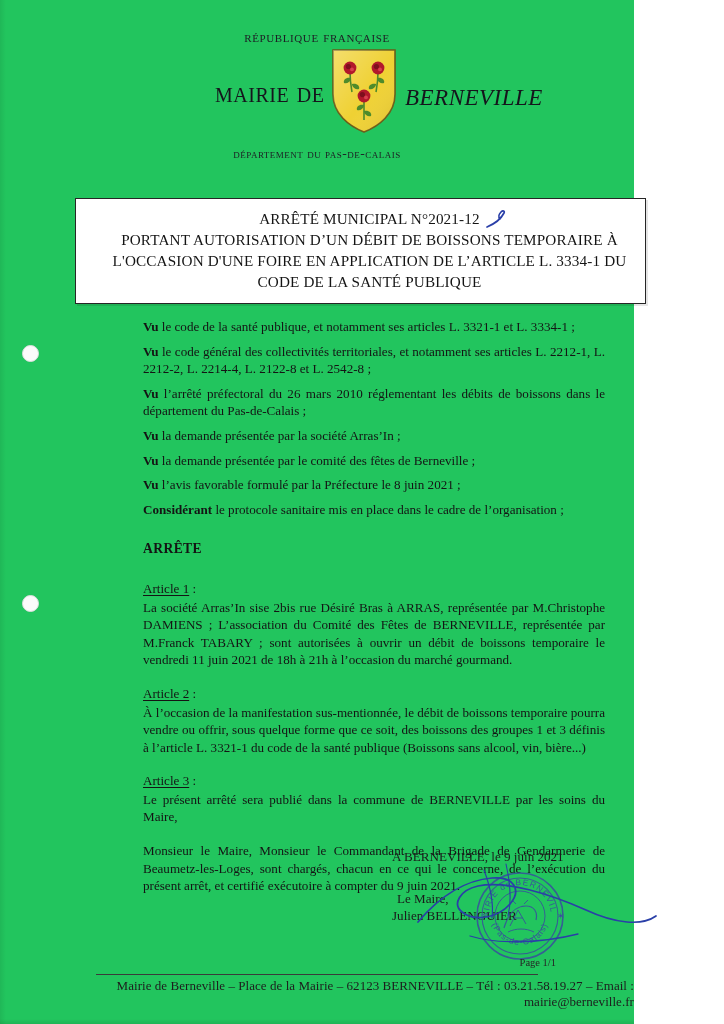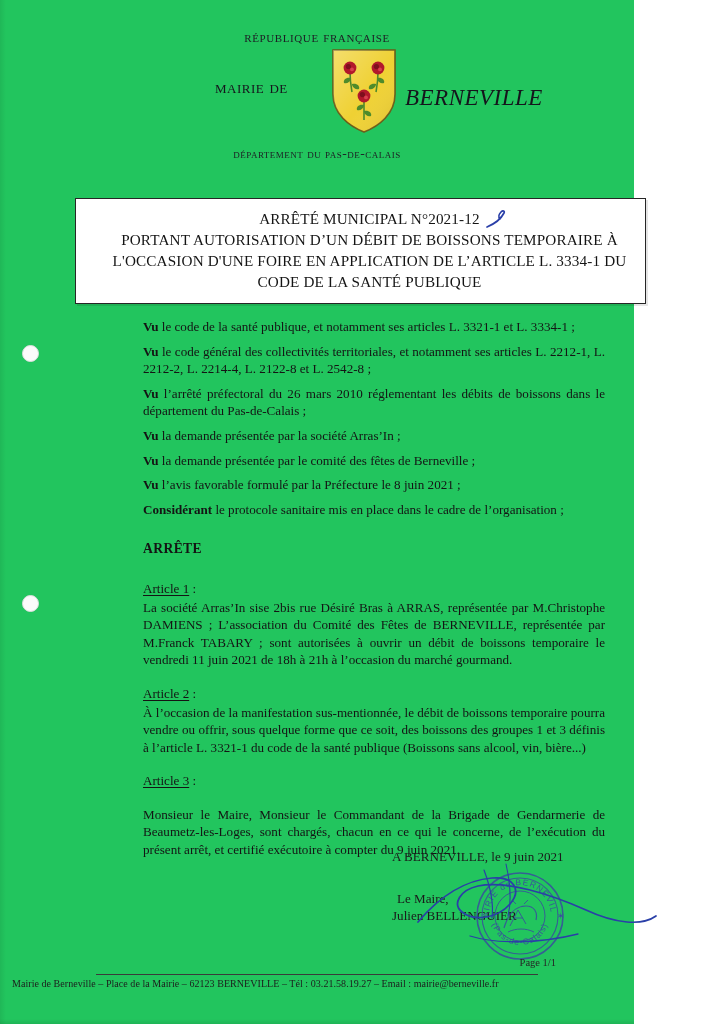--- a/index.html
+++ b/index.html
@@ -65,21 +65,21 @@
   .republique::first-letter { font-size: 1em; }
 
   .mairie-row {
     position: relative;
     height: 92px;
     margin-top: 2px;
   }
   .mairie-word {
     position: absolute;
     top: 28px;
-    font-size: 19px;
+    font-size: 29px;
     font-variant: small-caps;
     text-transform: lowercase;
     letter-spacing: 0.5px;
     color: #15151c;
     white-space: nowrap;
   }
   .mairie-de { left: 215px; }
   .berneville { left: 405px; font-size: 33px; font-style: italic; }
 
   .coat-of-arms {
@@ -203,22 +203,22 @@
     position: absolute;
     left: 96px;
     right: 96px;
     top: 974px;
     border-top: 1px solid #3a3a3a;
   }
   .footer-text {
     position: absolute;
     left: 12px; right: 0;
     top: 978px;
-    text-align: left;
-    font-size: 10px;
+    text-align: right;
+    font-size: 13px;
     color: #1d1d1d;
     letter-spacing: 0.05px;
   }
 </style>
 </head>
 <body>
 
 <div class="page">
 
   <div class="edge-shadow-left"></div>
@@ -327,20 +327,21 @@
       <p class="article-head">
         <span class="article-label">Article 2</span><span> :</span>
       </p>
       <p class="article-body">À l’occasion de la manifestation sus-mentionnée, le débit de boissons temporaire pourra vendre ou offrir, sous quelque forme que ce soit, des boissons des groupes 1 et 3 définis à l’article L. 3321-1 du code de la santé publique (Boissons sans alcool, vin, bière...)</p>
     </div>
 
     <div class="article-block">
       <p class="article-head">
         <span class="article-label">Article 3</span><span> :</span>
       </p>
+      <p class="article-body">Le présent arrêté sera publié dans la commune de BERNEVILLE par les soins du Maire,</p>
     </div>
 
     <div class="article-block">
       <p class="article-body">Monsieur le Maire, Monsieur le Commandant de la Brigade de Gendarmerie de Beaumetz-les-Loges, sont chargés, chacun en ce qui le concerne, de l’exécution du présent arrêt, et certifié exécutoire à compter du 9 juin 2021.</p>
     </div>
 
   </div>
 
   <div class="sign-zone">
     <div class="sign-place">A BERNEVILLE, le 9 juin 2021</div>

